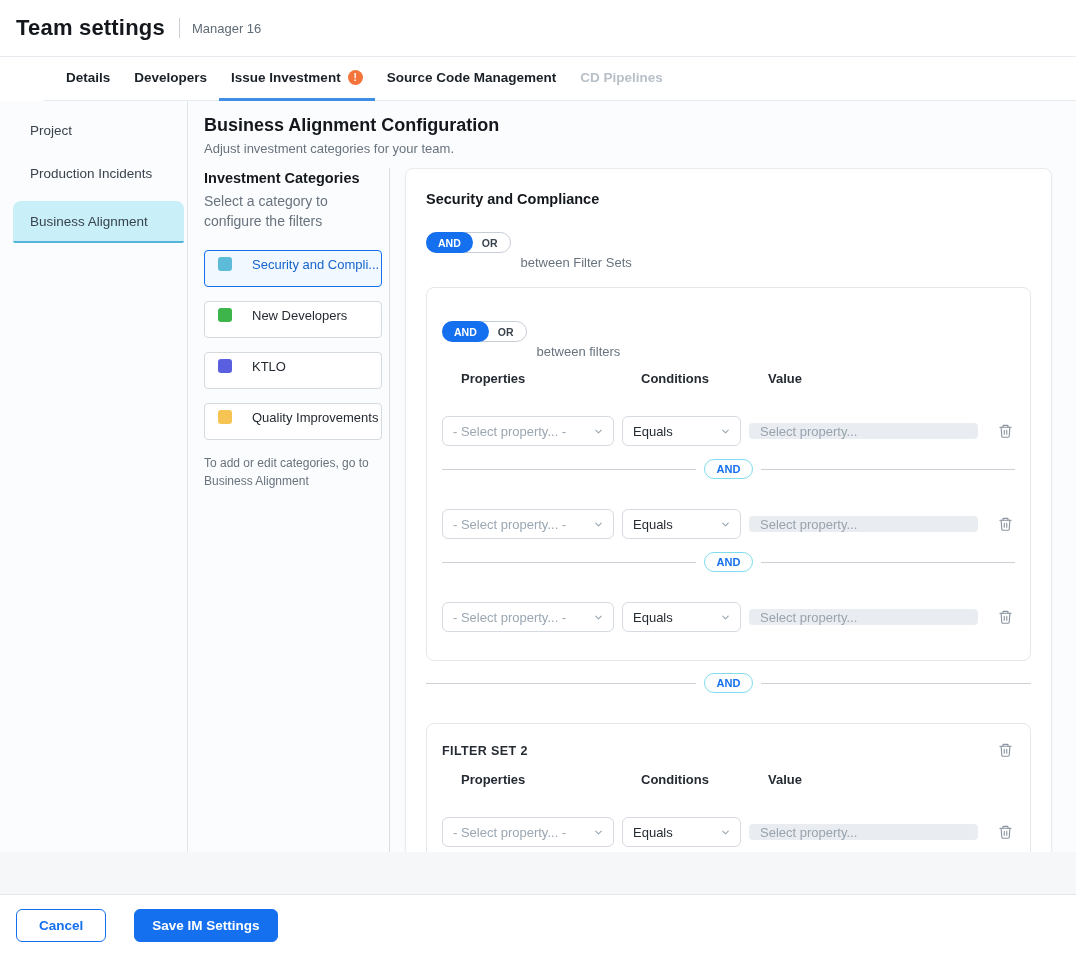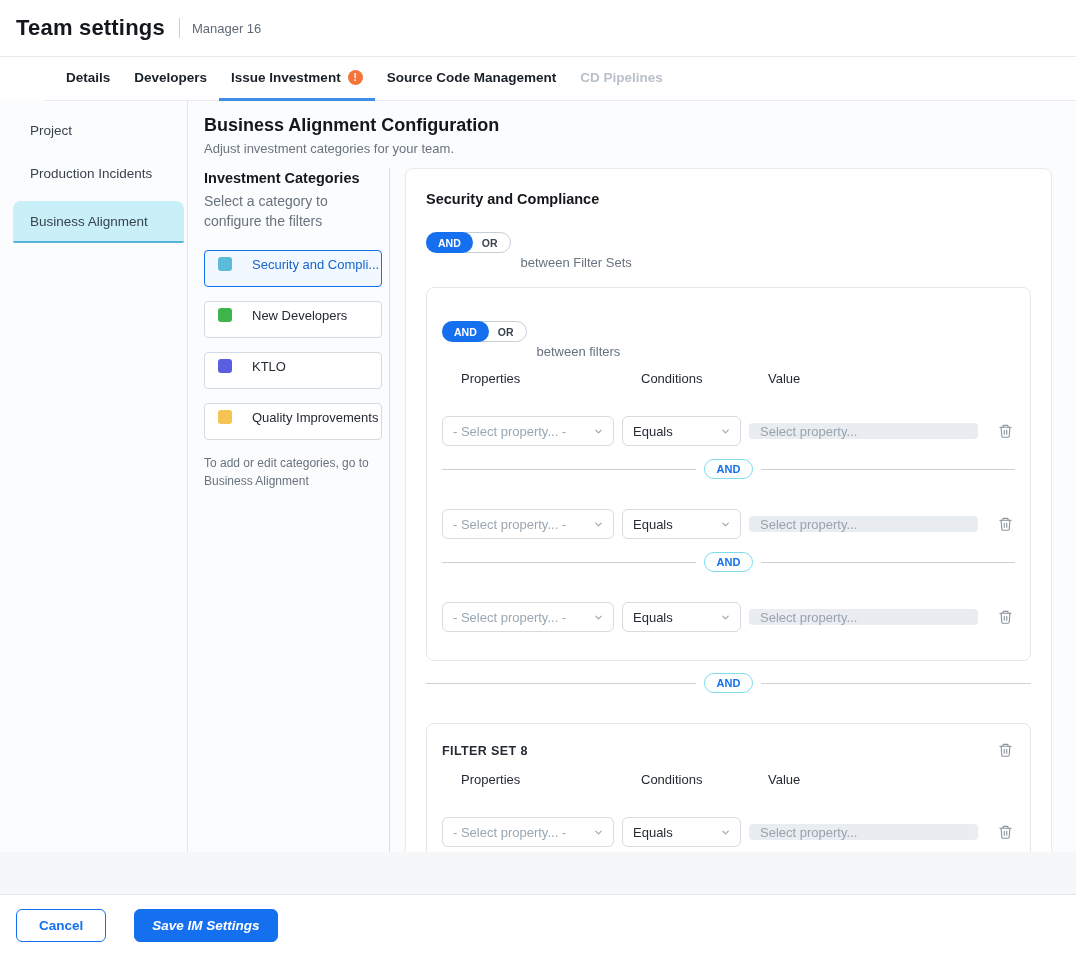--- a/index.html
+++ b/index.html
@@ -46,21 +46,21 @@
   .main-col { flex:1 1 auto; padding:0 24px 0 15px; min-width:0; }
   .panel-card { background:#fff; border:1px solid #e9ecef; border-radius:8px; box-shadow:0 1px 3px rgba(20,30,40,.05); padding:22px 20px; }
   .panel-heading { font-size:14.5px; font-weight:700; color:#14181d; }
   .toggle-row { display:flex; align-items:center; gap:10px; margin-top:8px; }
   .andor { display:inline-flex; align-items:center; border:1px solid #c6cdd4; border-radius:999px; background:#fff; height:21px; padding-right:2px; }
   .andor .and { background:#1570ef; color:#fff; font-size:10.5px; font-weight:700; border-radius:999px; padding:0 12px; height:21px; display:inline-flex; align-items:center; margin:-1px 0 -1px -1px; cursor:pointer; }
   .andor .or { font-size:10.5px; font-weight:700; color:#39434e; padding:0 10px 0 9px; cursor:pointer; }
   .toggle-label { font-size:13px; color:#68737e;margin-top:40px; }
 
   .filter-set { border:1px solid #e4e8eb; border-radius:8px; background:#fff; margin-top:17px; padding:16px 15px 28px 15px; }
-  .col-headers { display:flex; margin-top:12px; font-size:13px; font-weight:400; color:#252b33;padding-left:19px; }
+  .col-headers { display:flex; margin-top:12px; font-size:13px; font-weight:700; color:#252b33;padding-left:19px; }
   .col-headers .h1 { width:180px; }
   .col-headers .h2 { width:127px; }
   .col-headers .h3 { flex:1; }
 
   .filter-row { display:flex; align-items:center; margin-top:30px; }
   .select-box { height:30px; border:1px solid #d5dbe1; border-radius:6px; background:#fff; display:flex; align-items:center; justify-content:space-between; padding:0 9px 0 10px; font-size:13px; cursor:pointer; }
   .select-box.prop { width:172px; margin-right:8px; color:#9aa7b2; }
   .select-box.cond { width:119px; margin-right:8px; color:#252b33; }
   .value-input { width:229px; height:16px; border:none; border-radius:4px; background:#e9edf1; padding:0 11px; font-size:13px; color:#252b33; font-family:"Liberation Sans", sans-serif; }
   .value-input::placeholder { color:#99a3ad; }
@@ -78,21 +78,21 @@
   .add-cond .plus { font-size:15px; font-weight:700; }
 
   .new-set-zone { border:1px dashed #a8dfea; border-radius:4px; margin-top:12px; height:38px; display:flex; align-items:center; justify-content:center; }
   .new-set-btn { display:inline-flex; align-items:center; gap:7px; background:#fff; border:1px solid #1570ef; border-radius:5px; color:#1570ef; font-size:13px; font-weight:700; padding:5px 14px; cursor:pointer; font-family:"Liberation Sans", sans-serif; }
   .new-set-btn .plus { font-size:15px; }
 
   
   .gray-strip { height:43px; flex:0 0 auto; background:#f5f7f9; border-bottom:1px solid #e3e7ea; }
   .footer { flex:0 0 auto; background:#fff; display:flex; align-items:center; gap:28px; padding:14px 16px; }
   .btn-cancel { background:#fff; border:1px solid #1570ef; border-radius:6px; color:#1570ef; font-size:13.5px; font-weight:700; padding:8px 22px; cursor:pointer; font-family:"Liberation Sans", sans-serif; }
-  .btn-save { background:#1570ef; border:1px solid #1570ef; border-radius:6px; color:#fff; font-size:13.5px; font-weight:700; padding:8px 17px; cursor:pointer; font-family:"Liberation Sans", sans-serif;font-style:italic; }
+  .btn-save { background:#1570ef; border:1px solid #1570ef; border-radius:6px; color:#fff; font-size:13.5px; font-weight:700; padding:8px 17px; cursor:pointer; font-family:"Liberation Sans", sans-serif; }
 
   .chev { flex:0 0 auto; }
 </style>
 </head>
 <body>
 
 <div class="page">
 
   <div class="app-header">
     <div class="app-title">Team settings</div>
@@ -272,21 +272,21 @@
             </div>
 
             <div class="and-sep between-sets">
               <span class="line"></span>
               <span class="and-pill">AND</span>
               <span class="line"></span>
             </div>
 
             <div class="filter-set fs2">
               <div class="fs2-head">
-                <div class="fs2-title">FILTER SET 8</div>
+                <div class="fs2-title">FILTER SET 2</div>
                 <button class="trash-btn">
                   <svg width="15" height="16" viewBox="0 0 24 24" fill="none" stroke="#8a94a0" stroke-width="1.8" stroke-linecap="round" stroke-linejoin="round">
                       <path d="M3 6h18"></path>
                       <path d="M8 6V4a1 1 0 0 1 1-1h6a1 1 0 0 1 1 1v2"></path>
                       <path d="M19 6l-1 14a2 2 0 0 1-2 2H8a2 2 0 0 1-2-2L5 6"></path>
                       <path d="M10 11v6M14 11v6"></path>
                     </svg>
                 </button>
               </div>
 

